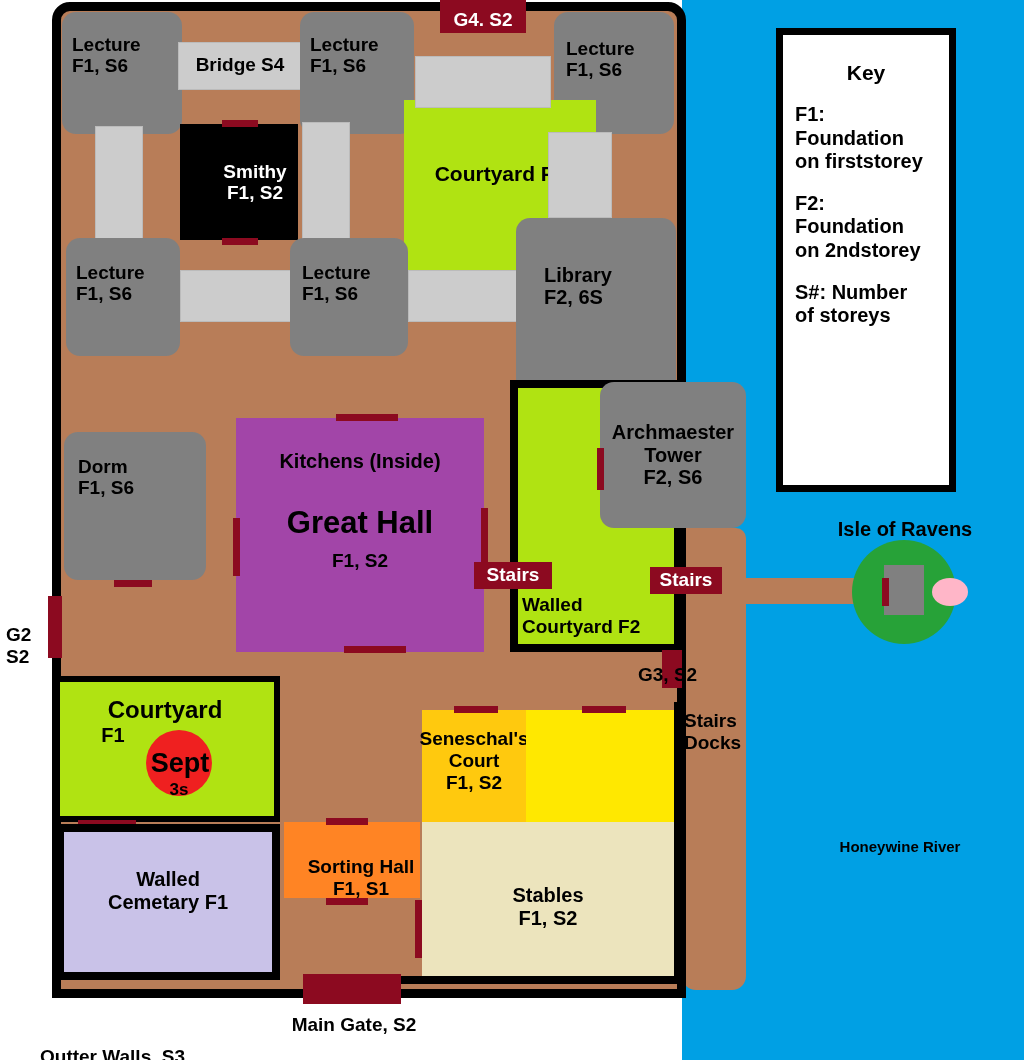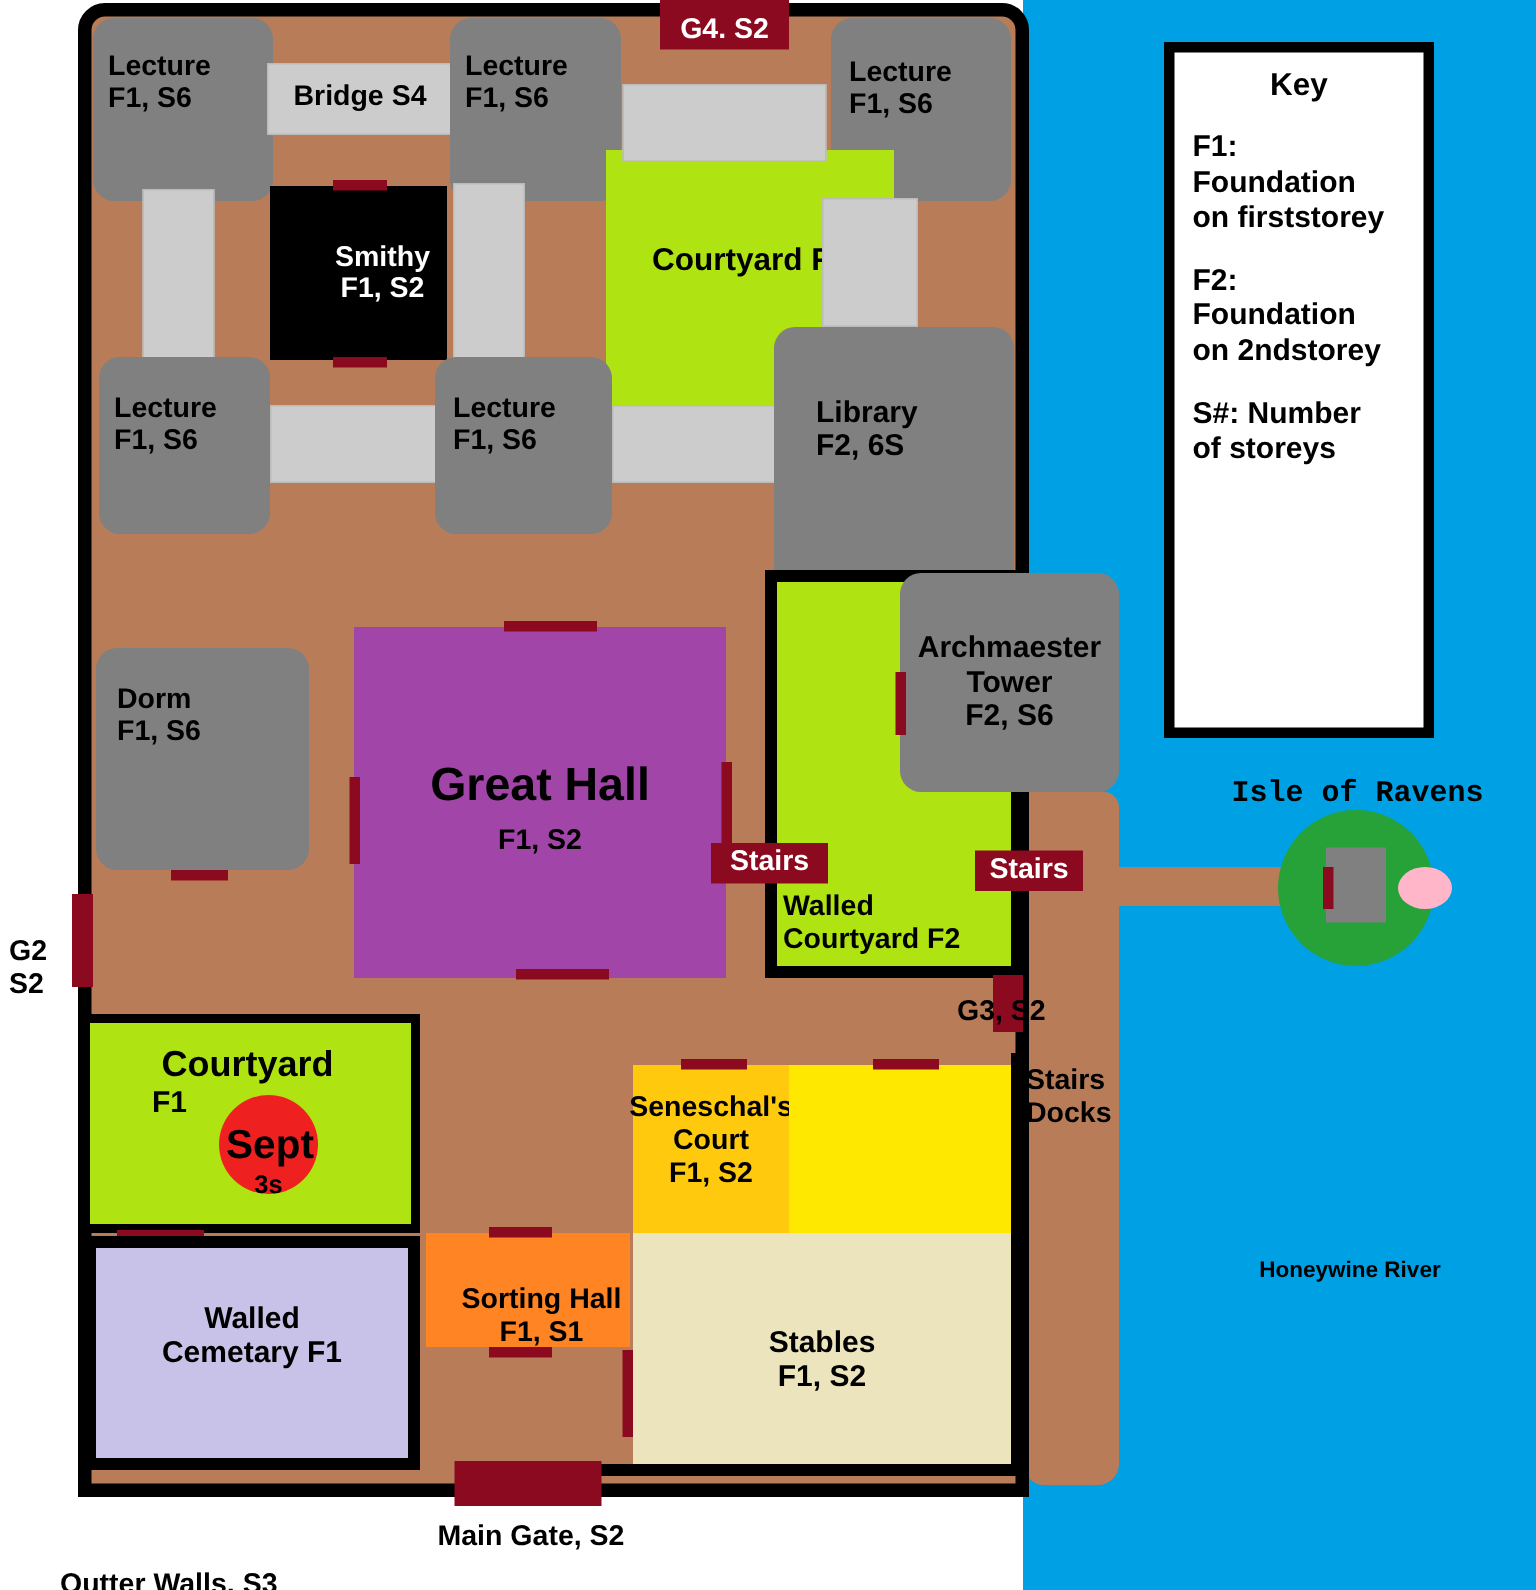--- a/index.html
+++ b/index.html
@@ -91,30 +91,30 @@
 </head>
 <body>
 
 <div id="map">
 
   <div class="abs water" style="left:682px; top:0; width:342px; height:1060px;"></div>
   <div class="abs water" style="left:682px; top:990px; width:342px; height:70px;"></div>
 
   <div class="abs river-label" style="left:780px; top:838px; width:240px;">Honeywine River</div>
 
-  <div class="abs lbl" style="left:800px; top:518px; width:210px; font-size:20px;font-family:Liberation Mono, monospace;">Isle of Ravens</div>
+  <div class="abs lbl" style="left:800px; top:518px; width:210px; font-size:20px;">Isle of Ravens</div>
 
   <div class="abs ground" style="left:745px; top:578px; width:130px; height:26px;"></div>
 
   <div class="abs isle" style="left:852px; top:540px; width:104px; height:104px;"></div>
   <div class="abs gray-sq" style="left:884px; top:565px; width:40px; height:50px;"></div>
   <div class="abs door-v" style="left:882px; top:578px; height:28px;"></div>
   <div class="abs weirwood" style="left:932px; top:578px; width:36px; height:28px;"></div>
 
-  <div class="abs keybox" style="left:776px; top:28px; width:180px; height:464px; padding:10px 8px;">
+  <div class="abs keybox" style="left:776px; top:28px; width:180px; height:464px; padding:26px 8px;">
     <div class="key-title" style="margin-bottom:18px;">Key</div>
     <div class="key-entry" style="white-space:pre-line; margin:0 0 18px 4px;">F1:
 Foundation
 on firststorey</div>
     <div class="key-entry" style="white-space:pre-line; margin:0 0 18px 4px;">F2:
 Foundation
 on 2ndstorey</div>
     <div class="key-entry" style="white-space:pre-line; margin:0 0 0 4px;">S#: Number
 of  storeys</div>
   </div>
@@ -172,20 +172,21 @@
   <div class="abs corridor" style="left:408px; top:270px; width:110px; height:52px;"></div>
 
   <div class="abs bldg gray" style="left:516px; top:218px; width:160px; height:164px; font-size:20px; white-space:pre-line; align-items:flex-start; padding-left:28px; justify-content:flex-start; padding-top:46px; text-align:left; border-radius:14px 14px 0 0;">Library
 F2, 6S</div>
 
   <div class="abs bldg gray" style="left:64px; top:432px; width:142px; height:148px; font-size:19px; white-space:pre-line; align-items:flex-start; padding-left:14px; justify-content:flex-start; padding-top:24px; text-align:left;">Dorm
 F1, S6</div>
   <div class="abs door-h" style="left:114px; top:580px; width:38px;"></div>
 
   <div class="abs purple" style="left:236px; top:418px; width:248px; height:234px;"></div>
+  <div class="abs lbl" style="left:236px; top:450px; width:248px; font-size:20px;">Kitchens (Inside)</div>
   <div class="abs lbl" style="left:236px; top:505px; width:248px; font-size:31px;">Great Hall</div>
   <div class="abs lbl" style="left:236px; top:550px; width:248px; font-size:19px;">F1, S2</div>
   <div class="abs door-h" style="left:336px; top:414px; width:62px;"></div>
   <div class="abs door-h" style="left:344px; top:646px; width:62px;"></div>
   <div class="abs door-v" style="left:233px; top:518px; height:58px;"></div>
   <div class="abs door-v" style="left:481px; top:508px; height:58px;"></div>
 
   <div class="abs blackbox" style="left:510px; top:380px; width:172px; height:272px;"></div>
   <div class="abs green" style="left:518px; top:388px; width:156px; height:256px;"></div>
   <div class="abs lbl" style="left:518px; top:594px; width:160px; font-size:19px; text-align:left; padding-left:4px;">Walled

